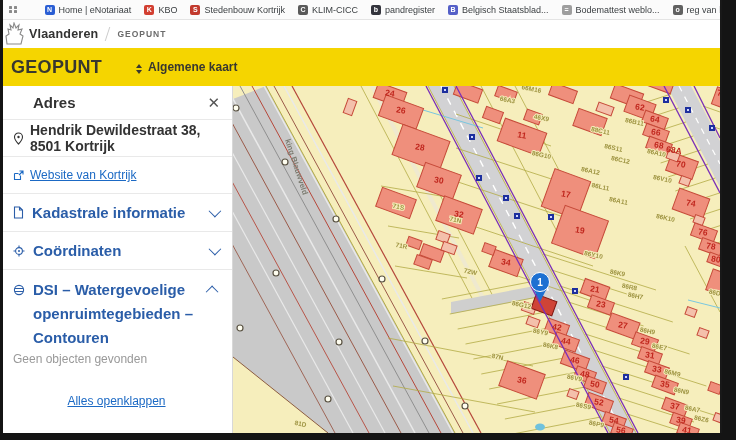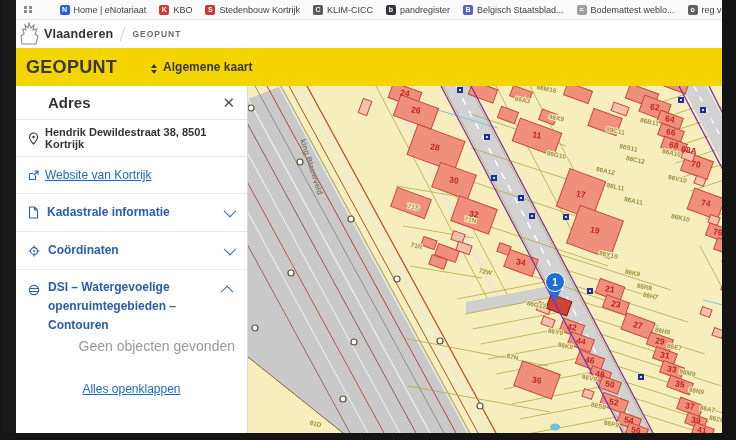--- a/index.html
+++ b/index.html
@@ -1,18 +1,18 @@
 <!DOCTYPE html>
 <html><head>
 <meta charset="utf-8">
 <style>
   html,body{margin:0;padding:0;background:#101010;}
   #app{position:relative;width:736px;height:440px;background:#181818;overflow:hidden;
        font-family:"Liberation Sans",sans-serif;}
-  #content{position:absolute;left:16px;top:0;width:587px;height:433px;background:#fdba74;}
+  #content{position:absolute;left:1px;top:0;width:587px;height:433px;background:#fdba74;}
 
   
   #bookmarks{position:absolute;left:0;top:0;width:719px;height:20px;background:#fbfbfb;
     border-bottom:1px solid #e4e4e4;display:flex;align-items:center;gap:13px;padding:0 8px;
     box-sizing:border-box;font-size:9px;color:#3c4043;white-space:nowrap;overflow:hidden;}
   .bm{display:flex;align-items:center;gap:4px;cursor:pointer;}
   .bm-ico{width:10px;height:10px;border-radius:2px;display:flex;align-items:center;justify-content:center;
     color:#fff;font-size:7px;font-weight:bold;flex:0 0 auto;}
   #apps-grid{display:grid;grid-template-columns:3px 3px;grid-gap:1.5px;margin-right:2px;cursor:pointer;}
   #apps-grid i{width:3px;height:3px;background:#8a8a8a;border-radius:0.5px;}
@@ -39,33 +39,33 @@
   #map-selector span{font-size:12px;font-weight:bold;color:#38382f;}
 
   
   #panel{position:absolute;left:0;top:86px;width:232px;height:347px;background:#fff;
     border-right:1px solid #d8d8d8;box-sizing:border-box;}
   .p-row{padding:0 12px;display:flex;align-items:center;border-bottom:1px solid #e9e9e9;}
   #panel-head{height:33px;justify-content:space-between;}
   #panel-title{font-size:15px;font-weight:bold;color:#333;margin-left:20px;}
   #panel-close{font-size:15px;color:#555;cursor:pointer;line-height:1;}
   #addr-row{height:36px;gap:6px;}
-  #addr-text{font-size:11px;font-weight:bold;color:#333;}
+  #addr-text{font-size:14px;font-weight:bold;color:#333;}
   #link-row{height:36px;gap:6px;}
   .blue-link{font-size:12px;color:#1b69c4;text-decoration:underline;cursor:pointer;}
   .section{min-height:37px;gap:8px;cursor:pointer;}
-  .section .lbl{font-size:12px;font-weight:bold;color:#2a5da8;flex:1;line-height:1.6;}
+  .section .lbl{font-size:15px;font-weight:bold;color:#2a5da8;flex:1;line-height:1.6;}
   .chev{width:8px;height:8px;border-right:1.6px solid #2a5da8;border-bottom:1.6px solid #2a5da8;
     flex:0 0 auto;margin-right:2px;}
   .chev.down{transform:rotate(45deg) translateY(-2px);}
   .chev.up{transform:rotate(-135deg) translateY(-2px);}
   #dsi-section{border-bottom:none;padding-top:8px;align-items:flex-start;}
   #dsi-section .chev{margin-top:8px;}
   .p-ico{flex:0 0 auto;}
-  #empty-row{padding:2px 12px 6px;font-size:14px;color:#999;text-align:right;}
+  #empty-row{padding:2px 12px 6px;font-size:12px;color:#999;}
   #expand-all{text-align:center;margin-top:22px;font-size:11px;}
 
   
   #mapwrap{position:absolute;left:232px;top:86px;width:487px;height:347px;overflow:hidden;cursor:grab;}
   
   #edge-right{position:absolute;right:0;top:0;width:14px;height:440px;background:#141414;}
   #edge-bottom{position:absolute;left:0;top:433px;width:736px;height:7px;background:#141414;}
   #edge-left{position:absolute;left:0;top:0;width:3px;height:440px;background:#141414;}
 </style>
 </head>

